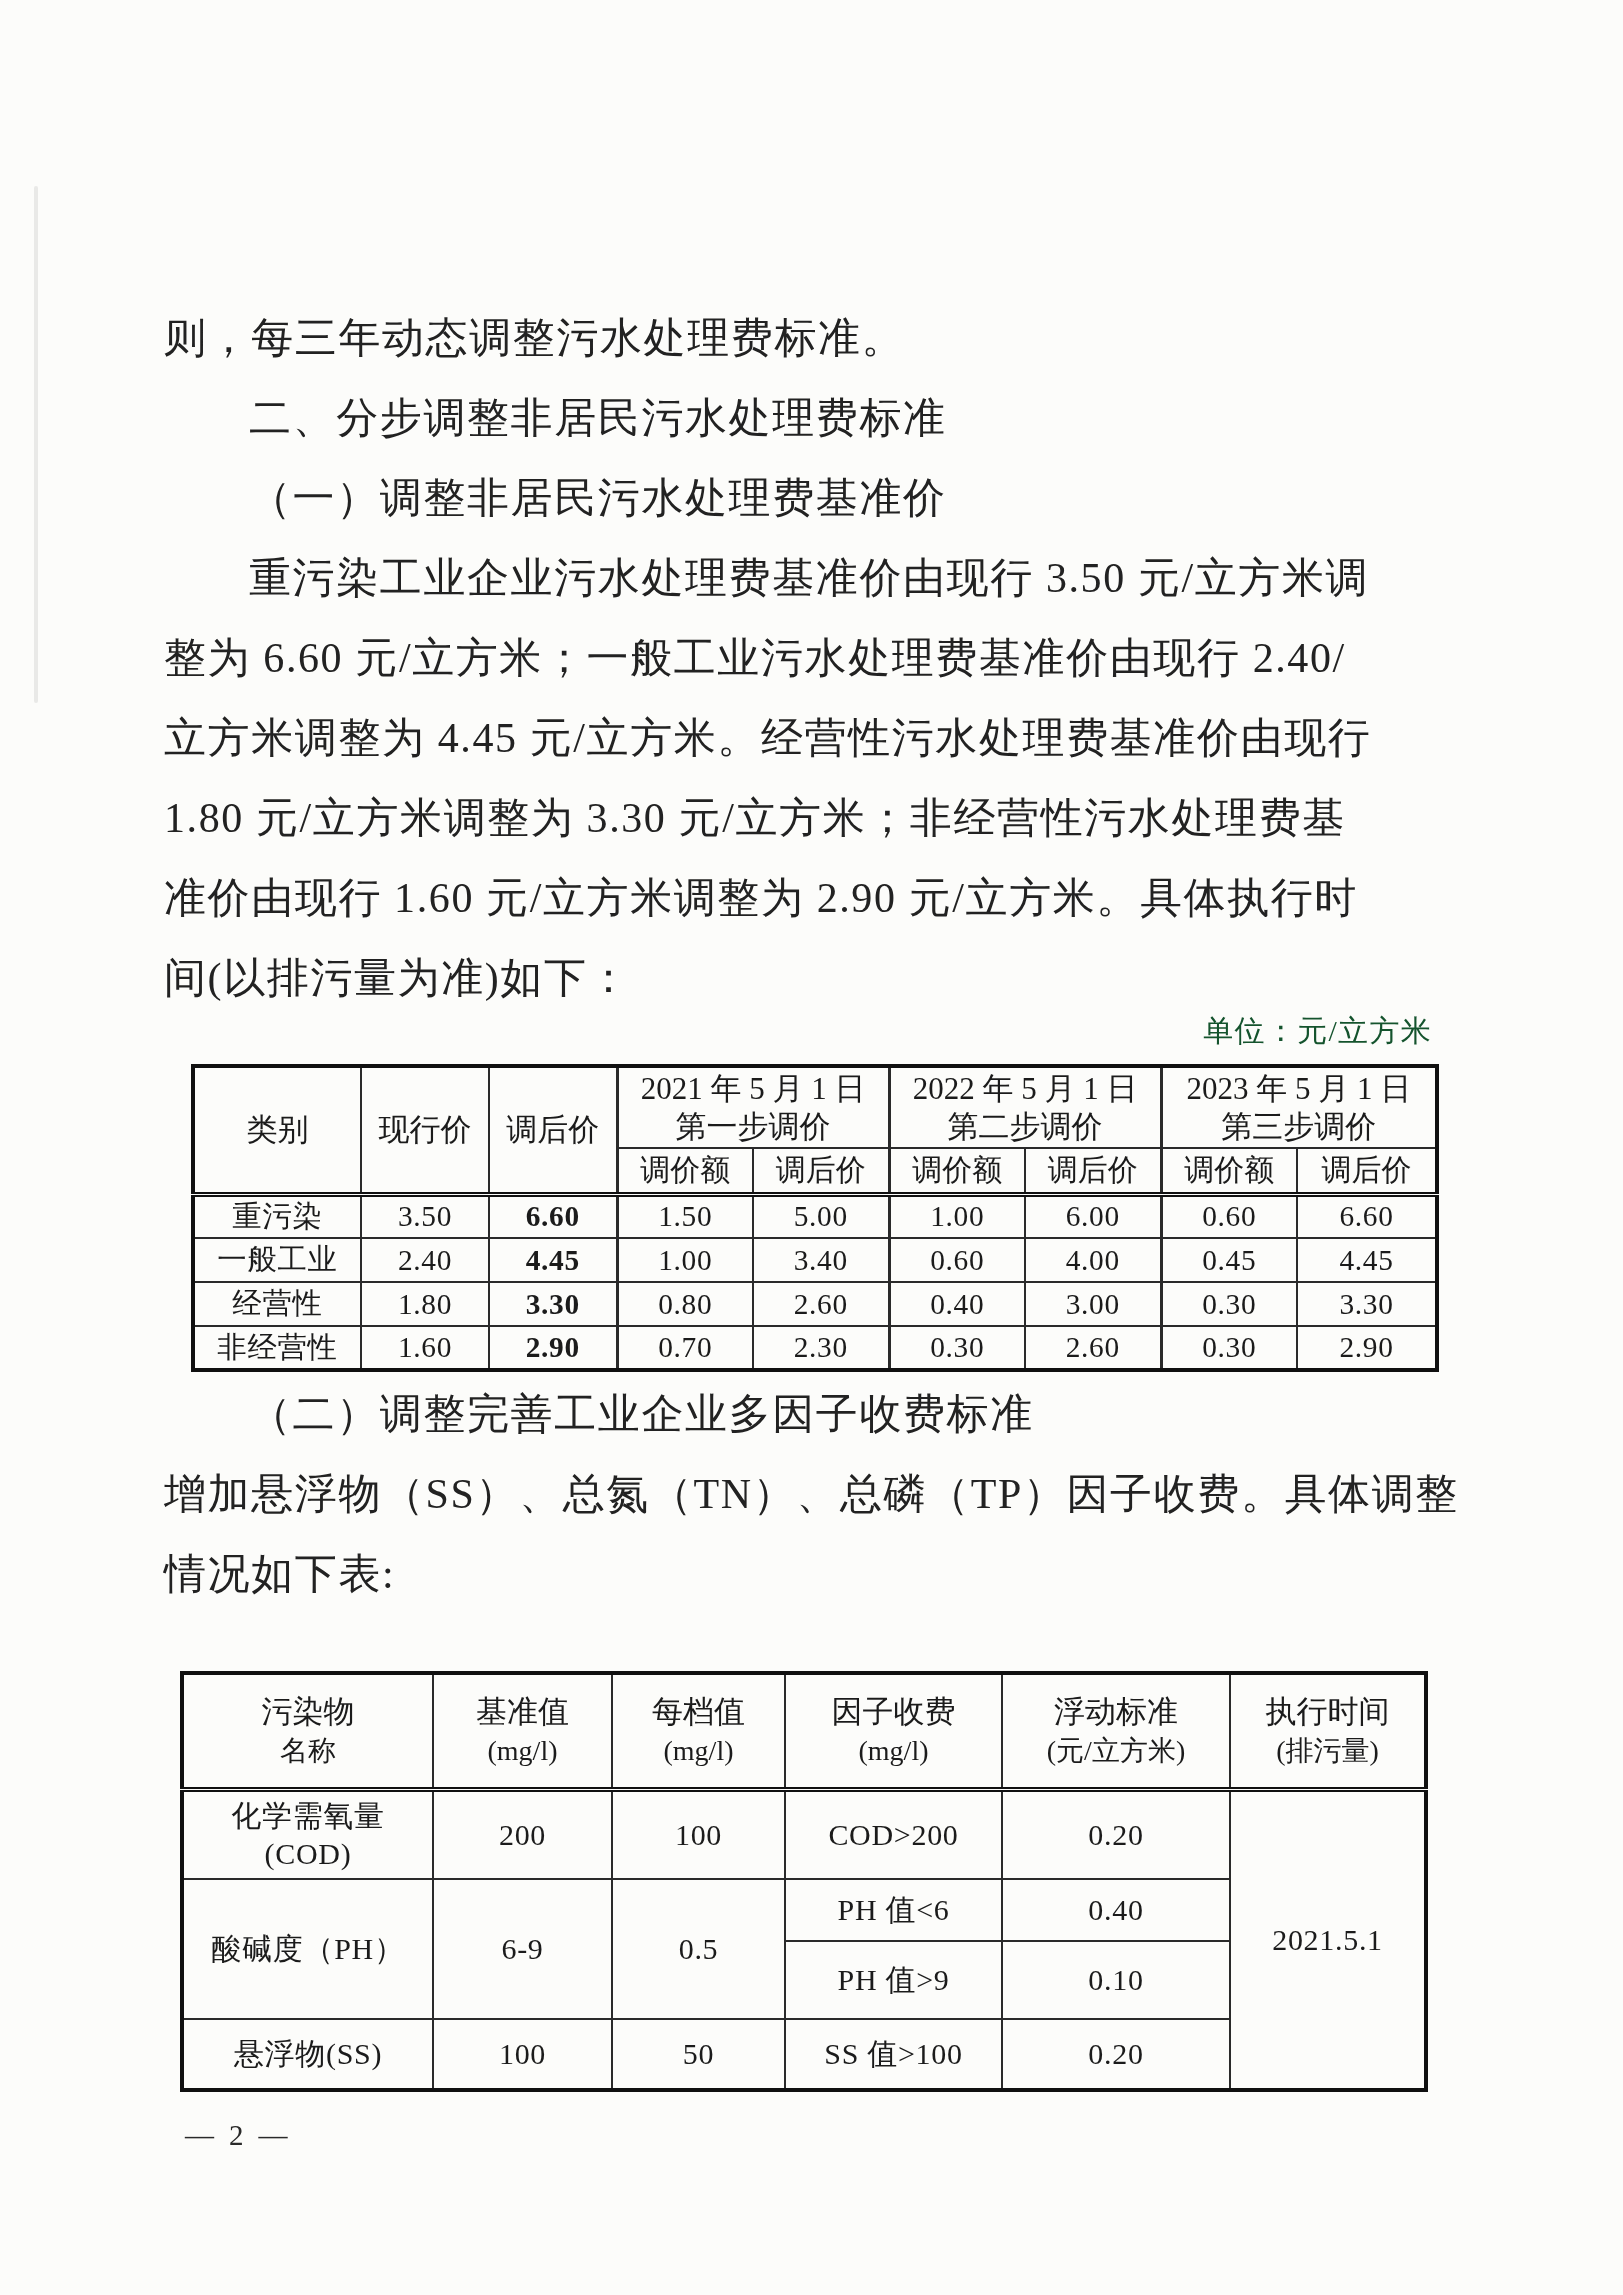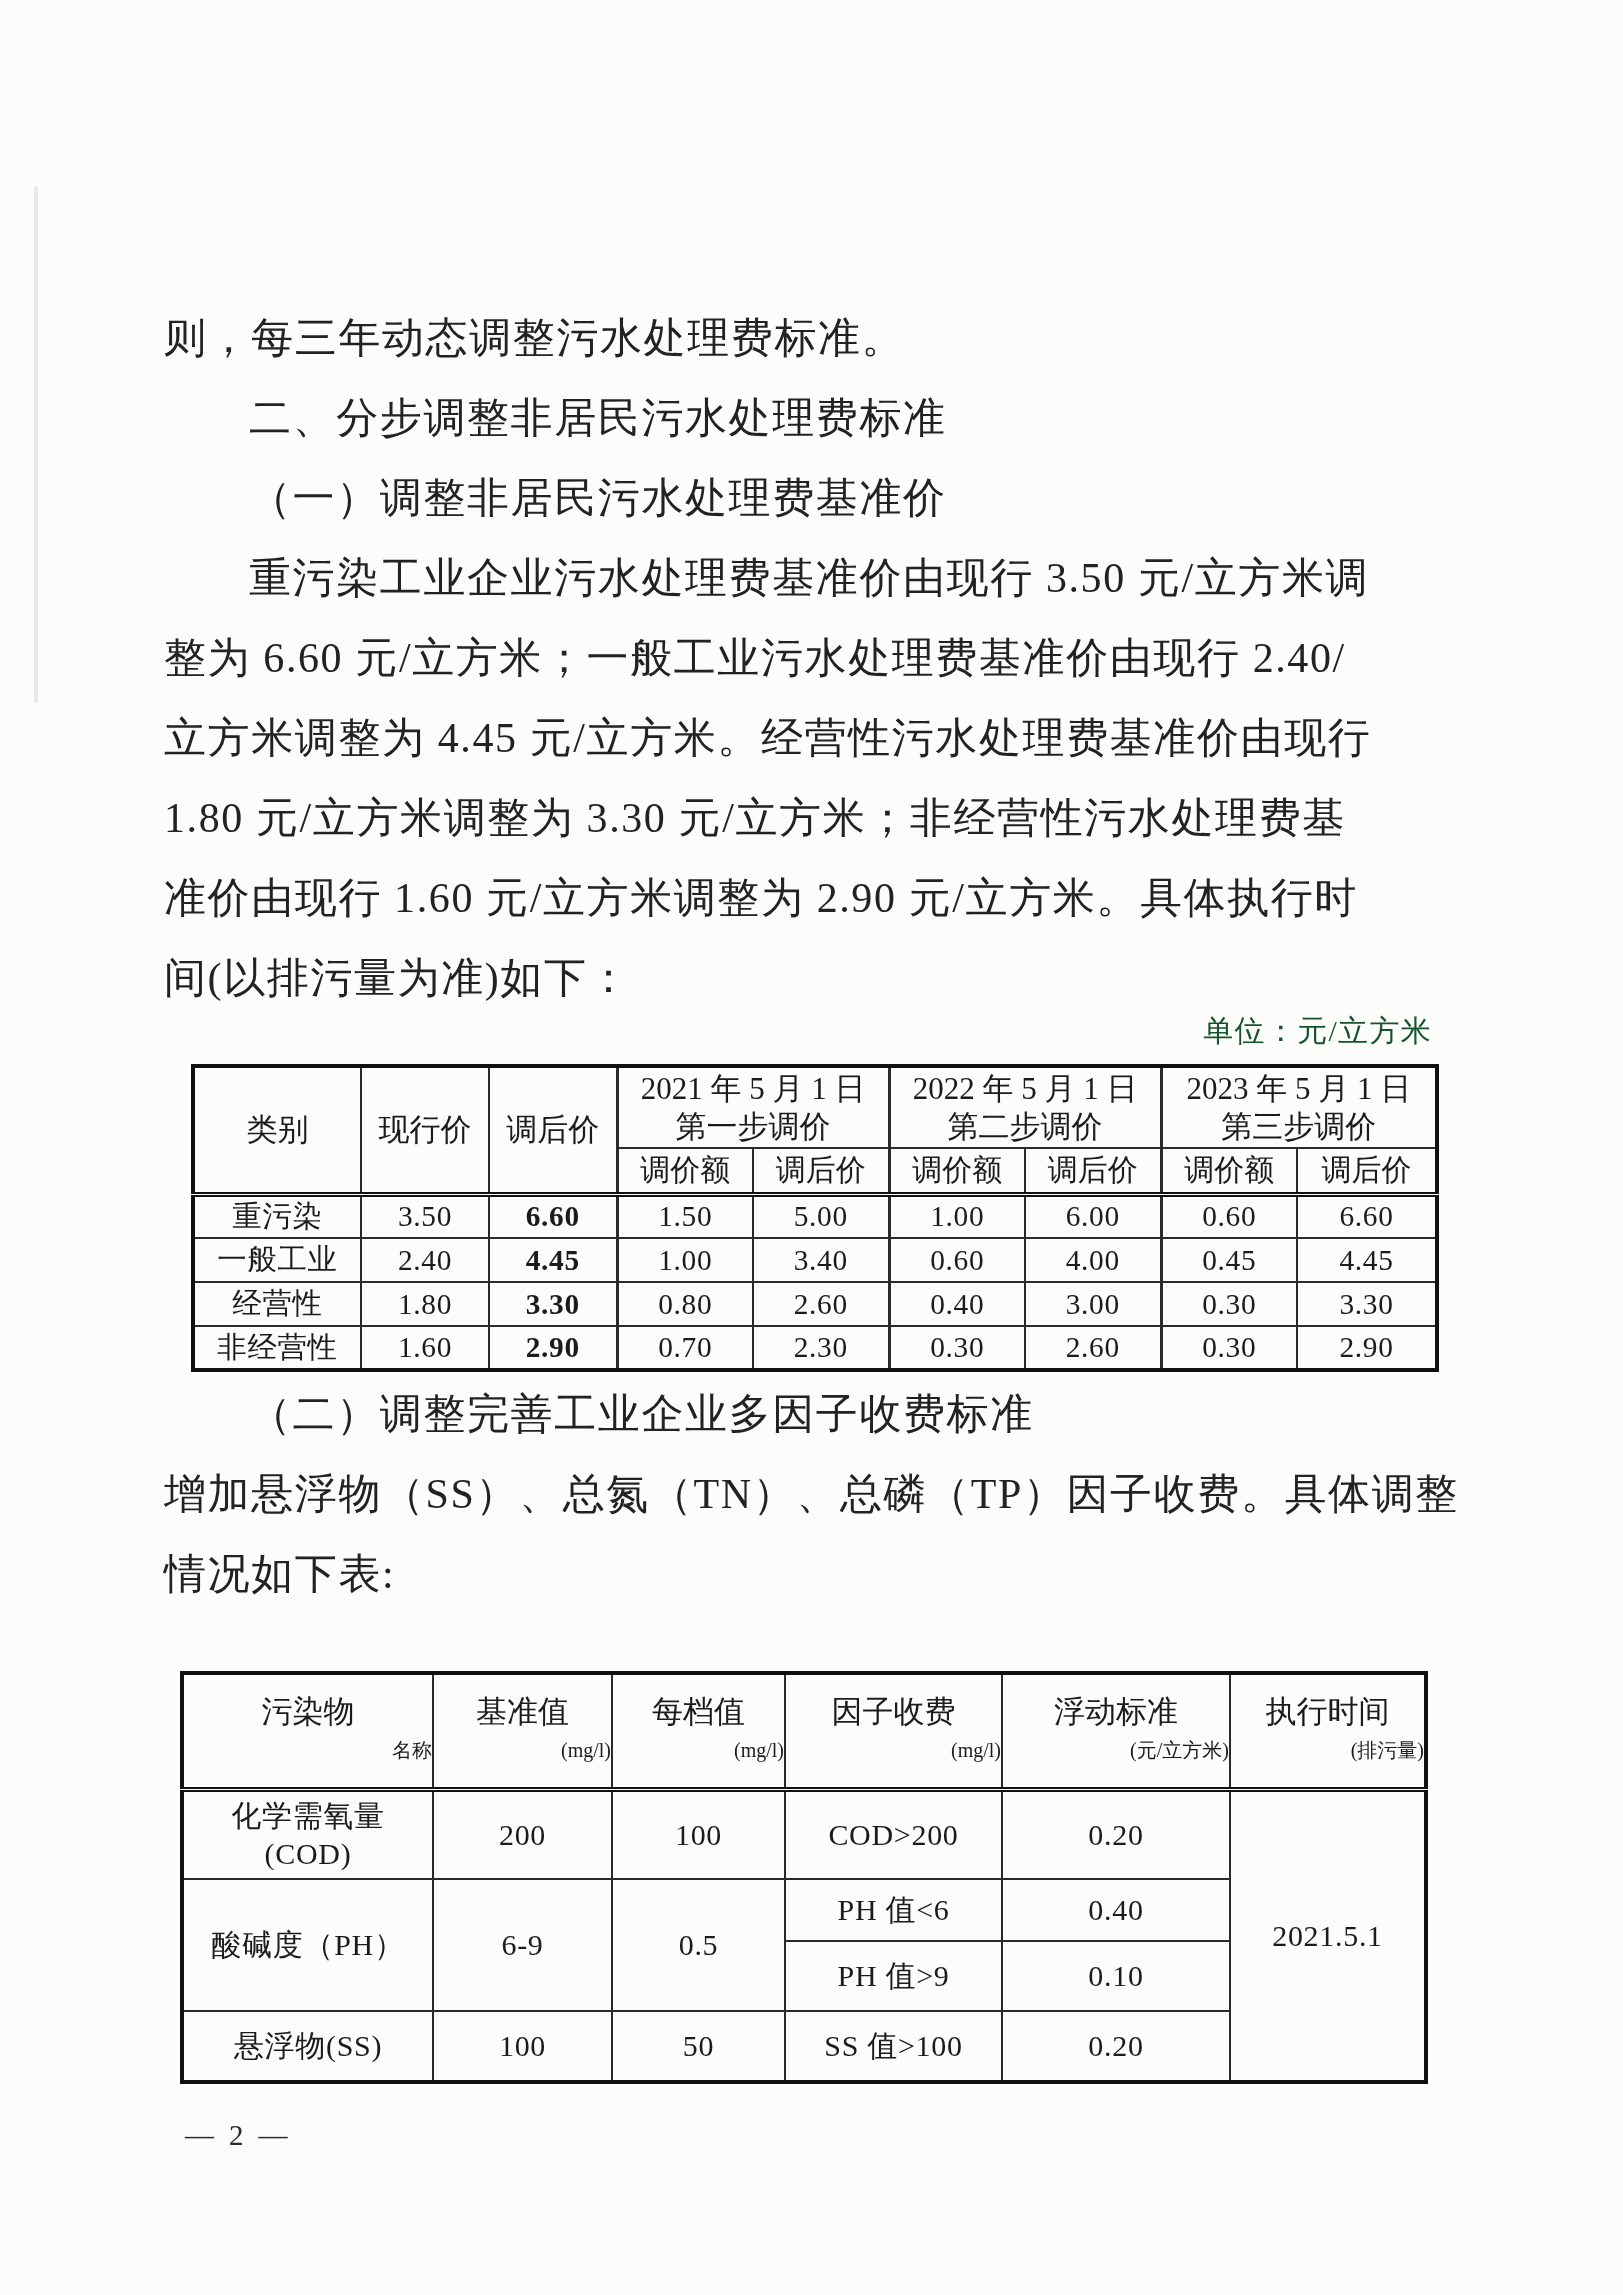--- a/index.html
+++ b/index.html
@@ -39,24 +39,24 @@
   #table1 tr.t1-head td { font-size:31px; line-height:38px; height:82px; }
   #table1 tr.t1-sub  td { font-size:30px; height:46px; }
   #table1 tr.t1-row  td { font-size:29.4px; height:44px; letter-spacing:0.7px; }
   #table1 td.group-left { border-left-width:3.3px; }
   #table1 tr.t1-first td { border-top:5.9px double #101010; }
   #table1 td.bold { font-weight:bold; }
   .blk { display:block; }
   
   #table2 { left:180px; top:1671px; width:1243px; border:4.6px solid #101010; }
   #table2 tr.t2-head td { height:116px; font-size:31px; line-height:39px; }
-  #table2 tr.t2-head .blk.sub { font-size:20px;text-align:right; }
+  #table2 tr.t2-head .blk.sub { font-size:28px; }
   #table2 tr.t2-cod td { height:90px; }
   #table2 tr.t2-ph1 td { height:62px; }
-  #table2 tr.t2-ph2 td { height:70px; }
+  #table2 tr.t2-ph2 td { height:78px; }
   #table2 tr.t2-ss  td { height:71px; }
   #table2 tr.t2-cod td, #table2 tr.t2-ph1 td,
   #table2 tr.t2-ph2 td, #table2 tr.t2-ss td {
     font-size:30px; line-height:38px; letter-spacing:0.7px;
   }
   #table2 tr.t2-first td { border-top:5.9px double #101010; }
   .page-number {
     position:absolute; left:185px; top:2119px;
     font-size:29px; letter-spacing:3.9px; color:#2a2a2a;
   }

